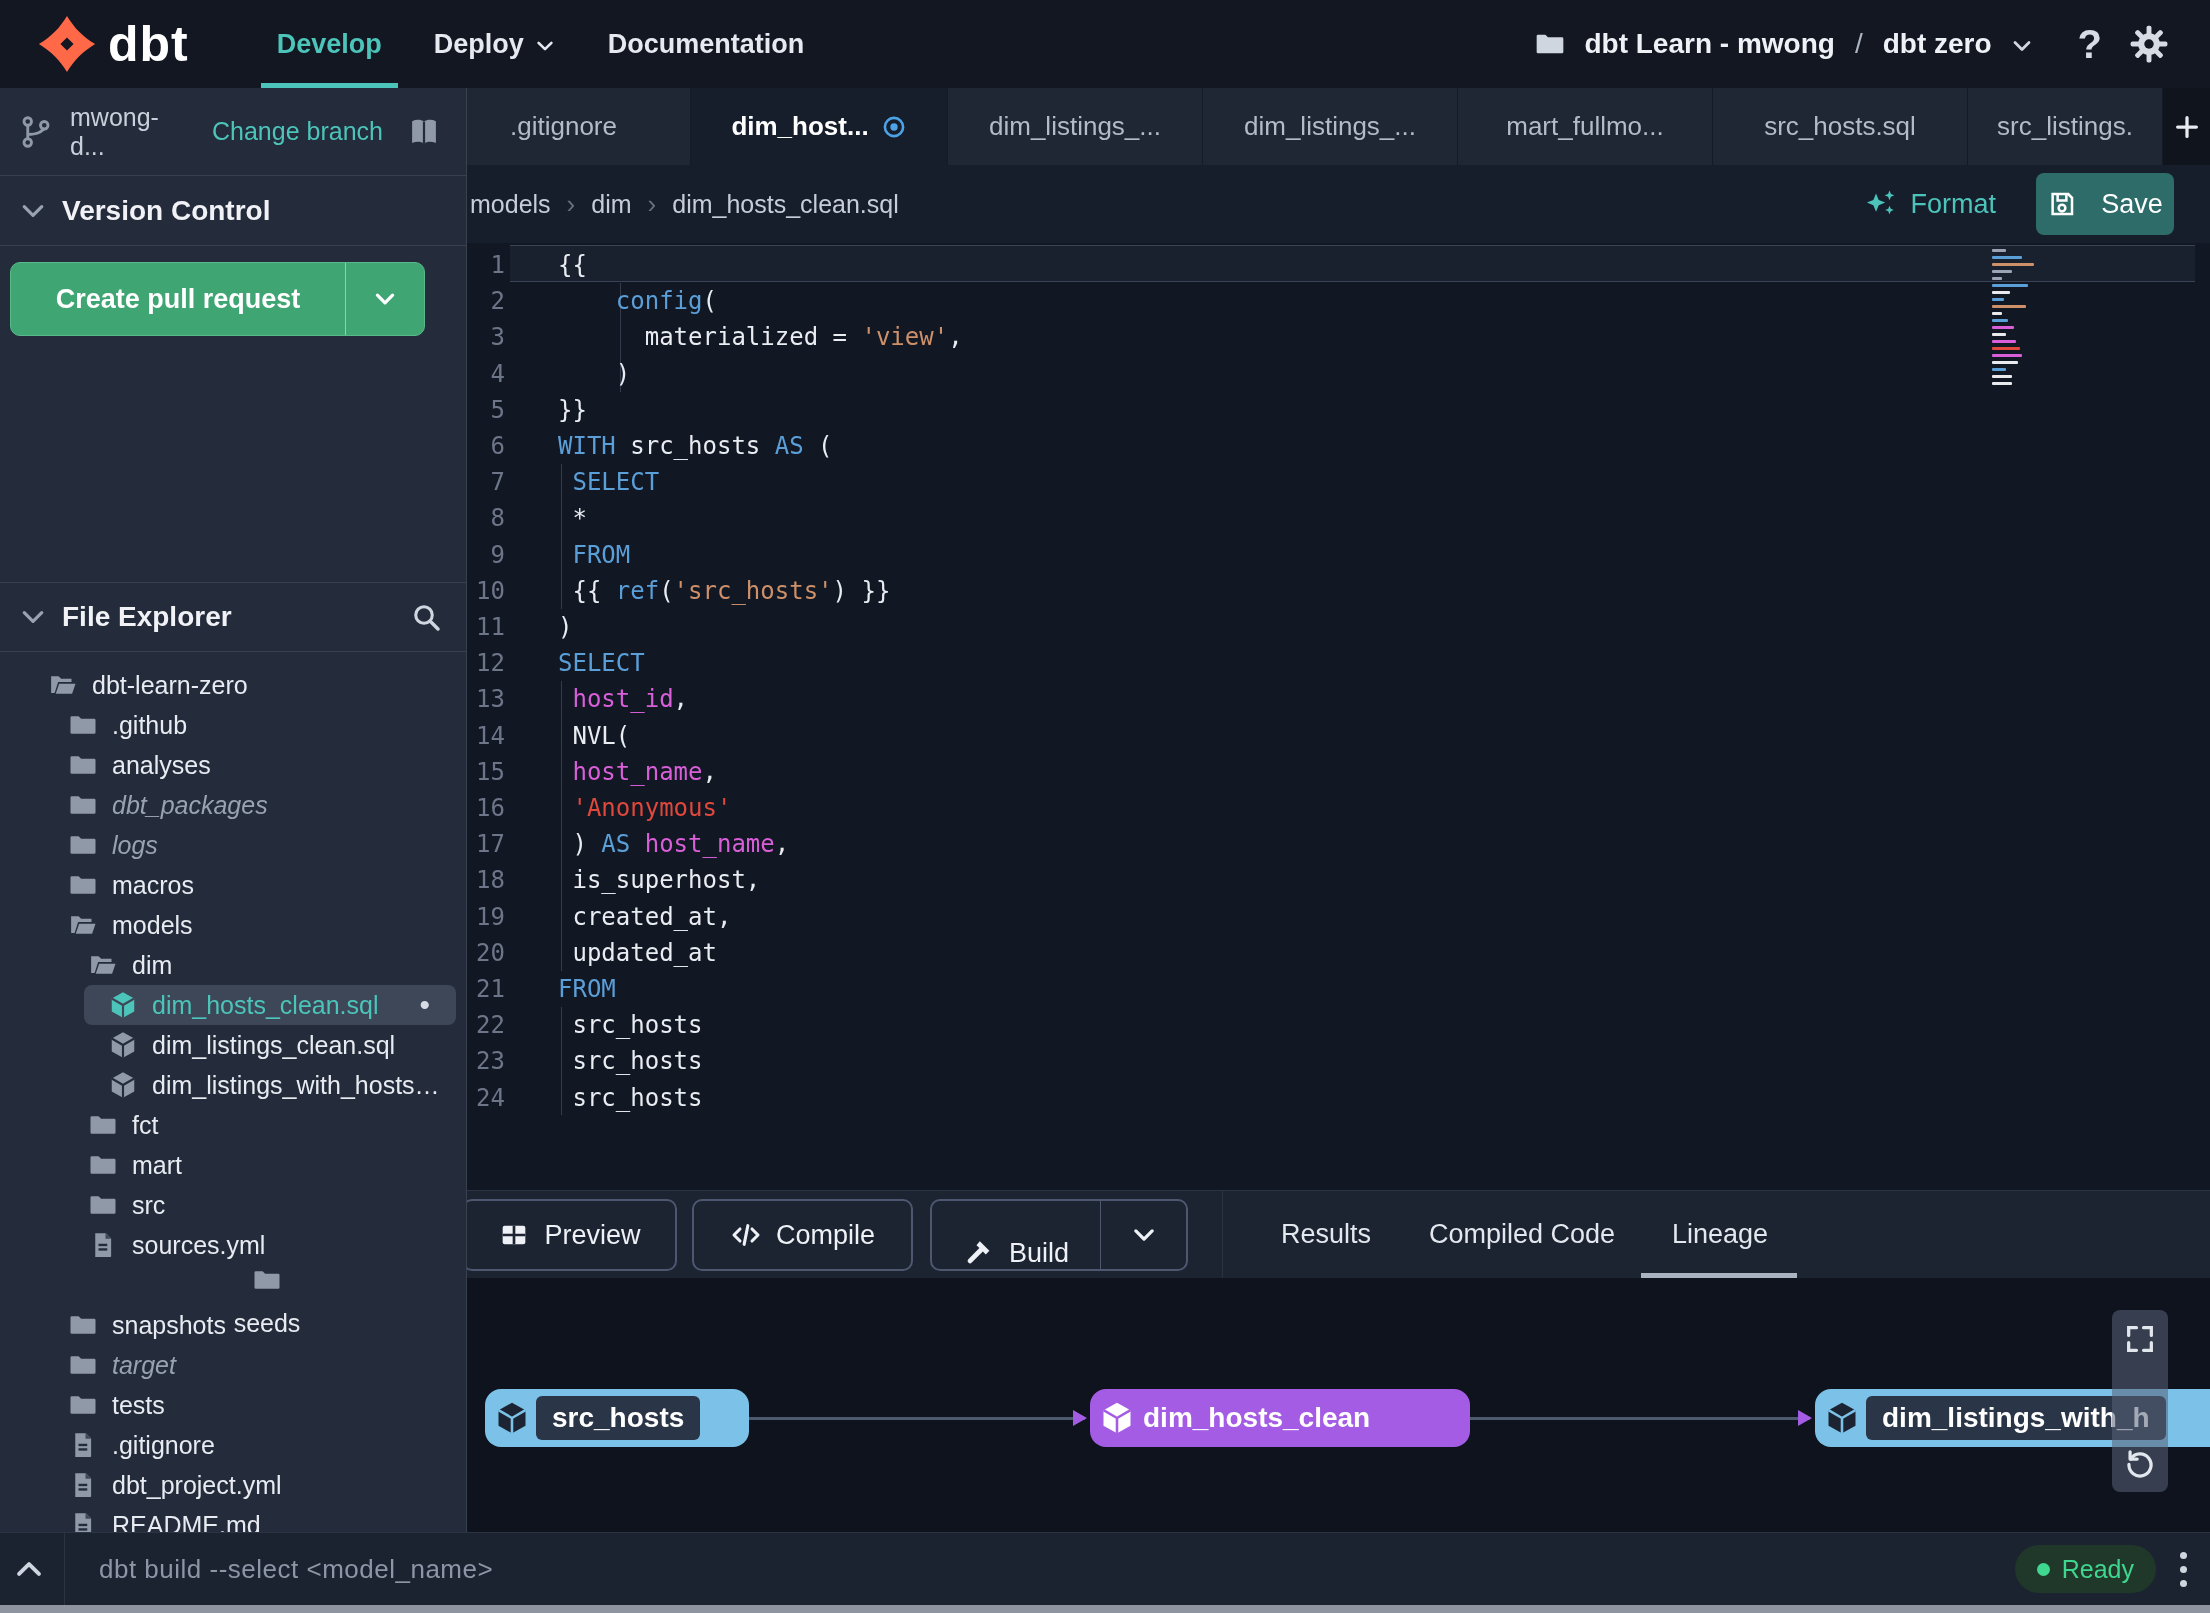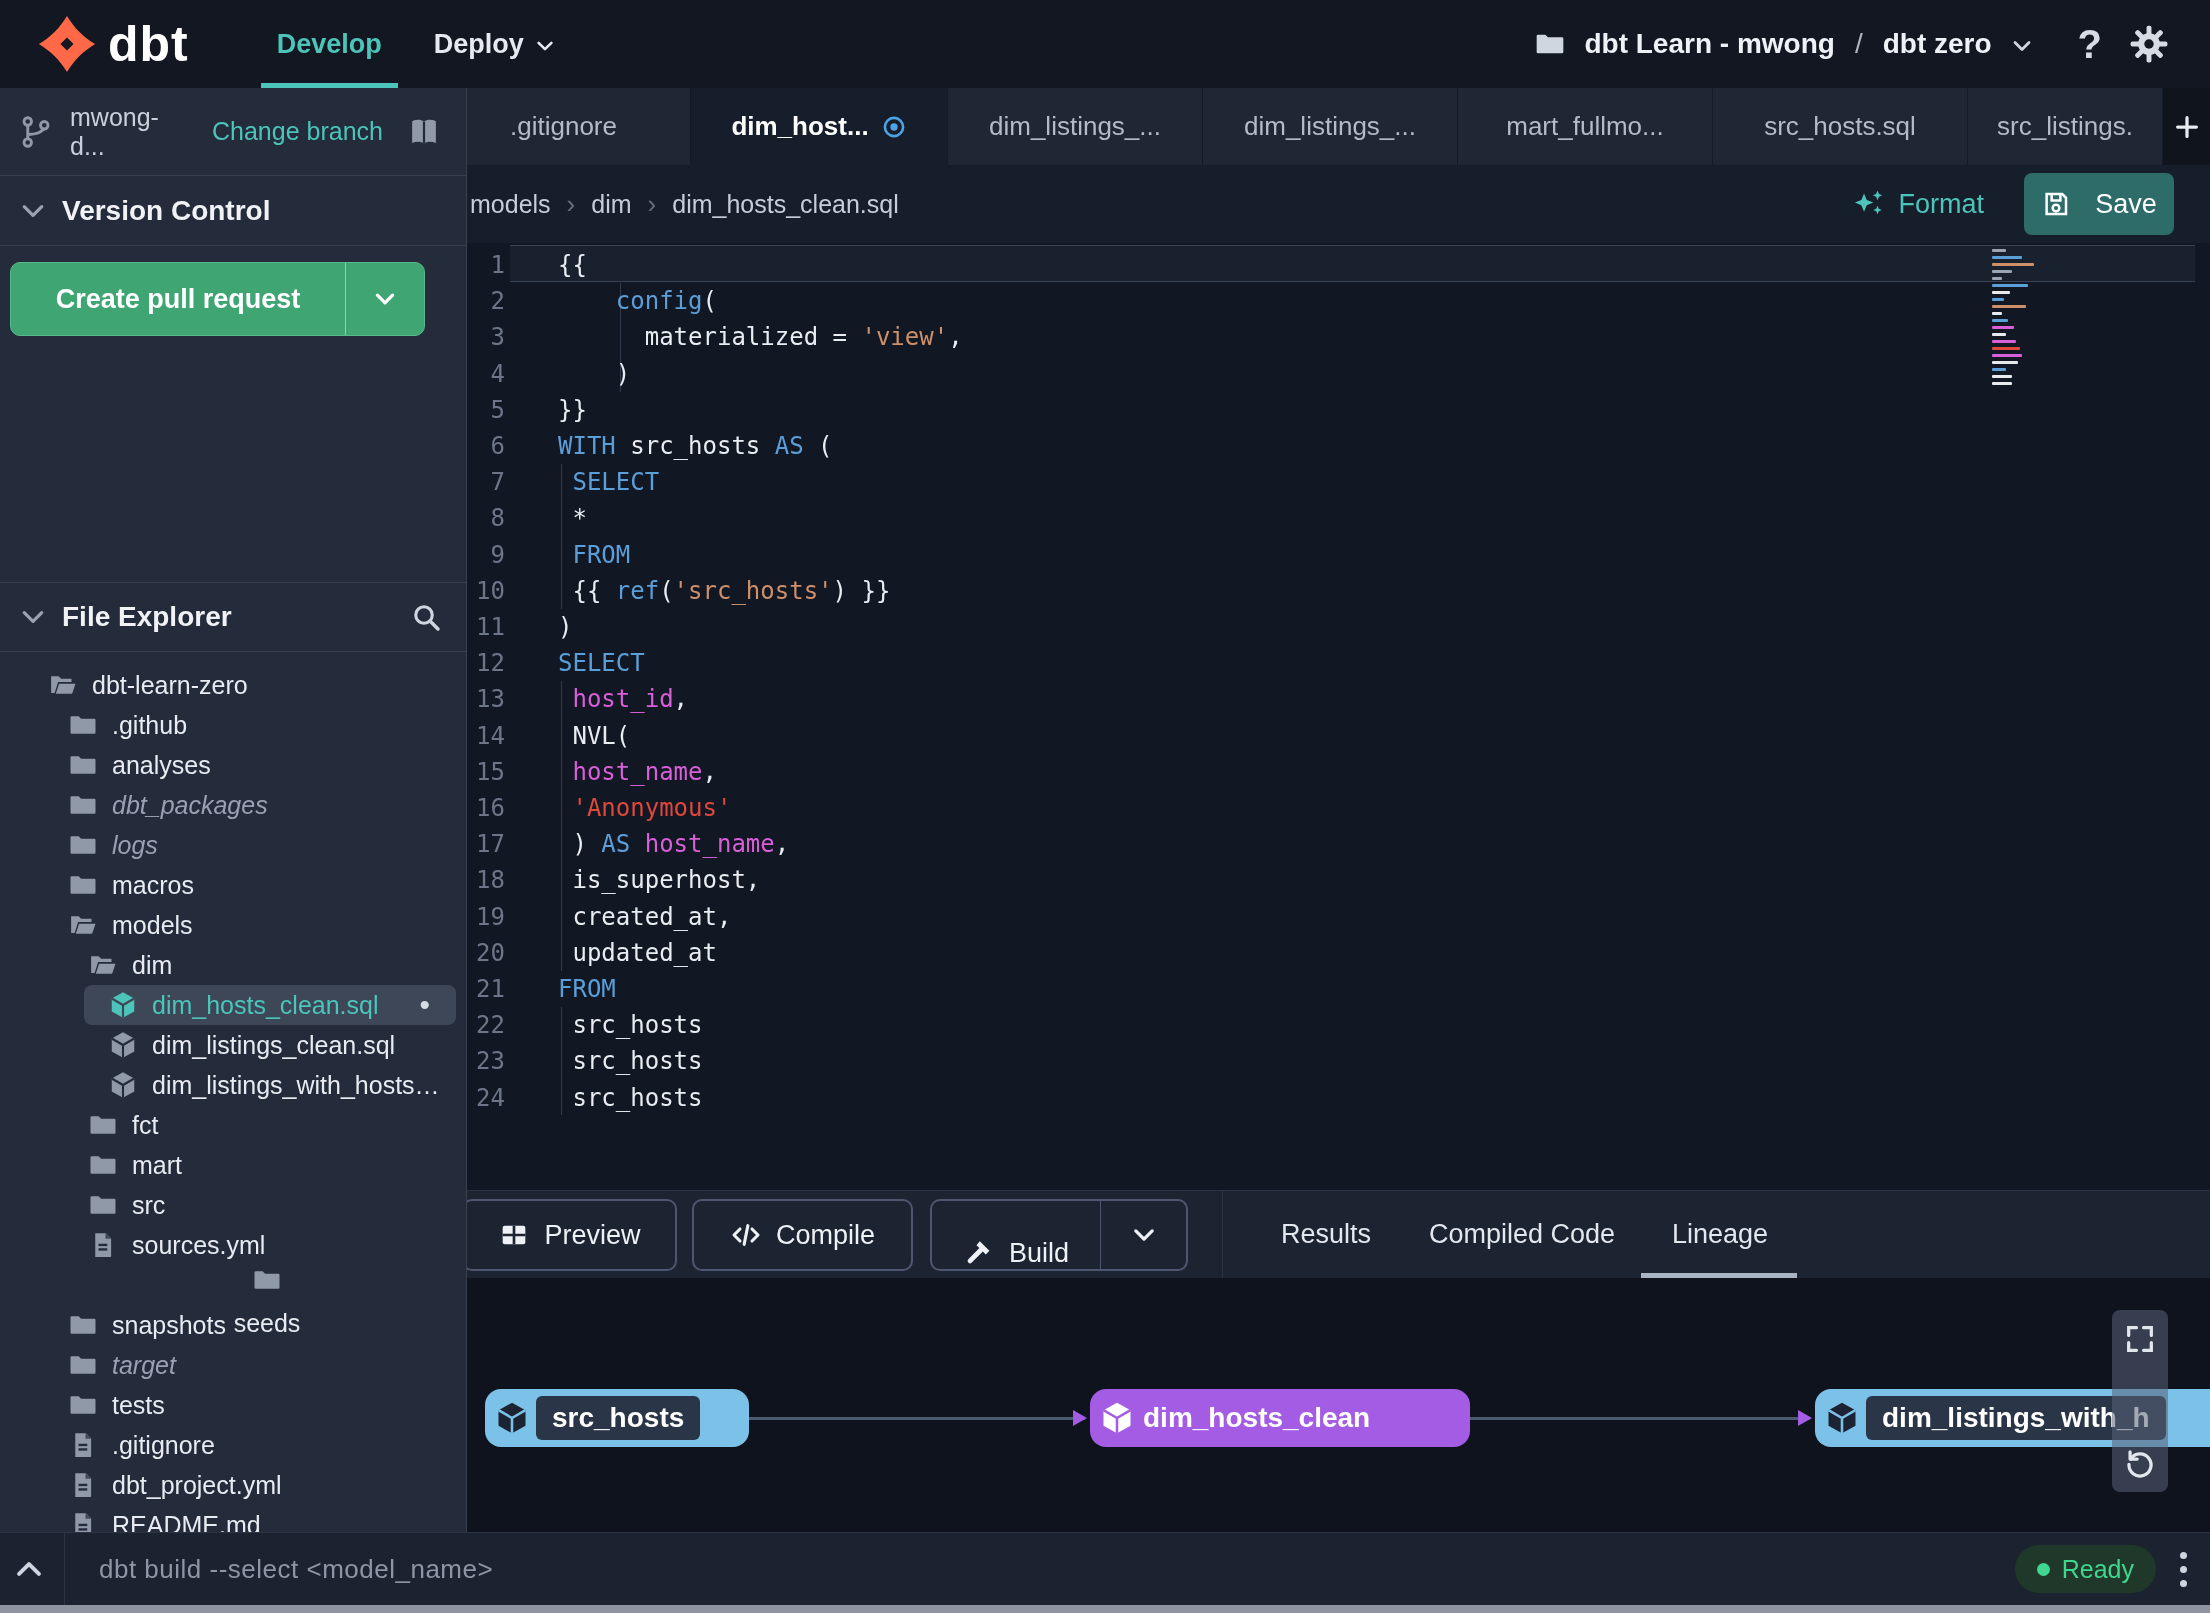--- a/index.html
+++ b/index.html
@@ -73,21 +73,21 @@
   .tab .moddot{width:26px;height:26px;color:#4da3e8;}
   .tab-plus{flex:1;display:flex;align-items:center;justify-content:center;}
   .tab-plus .ic{width:30px;height:30px;color:#e8ebf0;cursor:pointer;}
 
   
   #crumbbar{position:absolute;left:437px;top:165px;width:1773px;height:78px;background:var(--crumb);display:flex;align-items:center;}
   #breadcrumb{display:flex;align-items:center;gap:16px;margin-left:33px;font-size:25px;color:#c6cdd9;}
   #breadcrumb .bsep{color:#67707f;font-size:26px;}
   #format-btn{display:flex;align-items:center;gap:12px;margin-left:auto;color:var(--teal);font-size:27px;cursor:pointer;}
   #format-btn .ic{width:34px;height:34px;}
-  #save-btn{width:150px;height:62px;margin:0 36px 0 40px;background:var(--save);border:none;border-radius:8px;display:flex;align-items:center;justify-content:center;gap:24px;color:#fff;font-size:27px;font-family:inherit;cursor:pointer;}
+  #save-btn{width:138px;height:62px;margin:0 36px 0 40px;background:var(--save);border:none;border-radius:8px;display:flex;align-items:center;justify-content:center;gap:24px;color:#fff;font-size:27px;font-family:inherit;cursor:pointer;}
   #save-btn .ic{width:30px;height:30px;}
 
   
   #codearea{position:absolute;left:437px;top:243px;width:1773px;height:947px;background:var(--editor-bg);overflow:hidden;}
   #cursorline{position:absolute;left:73px;right:15px;top:2px;height:37px;background:rgba(120,135,160,.08);border-top:1px solid #3a4356;border-bottom:1px solid #3a4356;}
   .guide{position:absolute;width:1px;background:#323b4c;}
   #gutter{position:absolute;left:0;top:4px;width:68px;text-align:right;font-family:"DejaVu Sans Mono",monospace;font-size:24px;line-height:36.2px;color:var(--gut);}
   #code{position:absolute;left:121px;top:4px;font-family:"DejaVu Sans Mono",monospace;font-size:24px;line-height:36.2px;white-space:pre;}
   .t-p{color:#e9ecf1;} .t-k{color:var(--kw);} .t-i{color:var(--ident);} .t-s{color:var(--str);} .t-r{color:var(--strr);}
   #minimap{position:absolute;left:1555px;top:6px;width:56px;}
@@ -155,20 +155,23 @@
         <div class="nav-item active">
           <span>Develop</span>
         </div>
         <div class="nav-item">
           <span>Deploy</span>
           <span class="ic ">
             <svg viewBox="0 0 24 24">
               <path d="M5 8.5l7 7 7-7" fill="none" stroke="currentColor" stroke-width="2.8" stroke-linecap="round" stroke-linejoin="round"></path>
             </svg>
           </span>
+        </div>
+        <div class="nav-item">
+          <span>Documentation</span>
         </div>
       </nav>
     <div class="nav-right">
       <span class="ic proj-ic">
         <svg viewBox="0 0 24 24">
             <path d="M2.5 5h6l2 2h10.5a1 1 0 011 1v10a1 1 0 01-1 1h-18a1 1 0 01-1-1V6a1 1 0 011-1z" fill="currentColor"></path>
           </svg>
       </span>
       <span class="acct">dbt Learn - mwong</span>
       <span class="sep">/</span>

